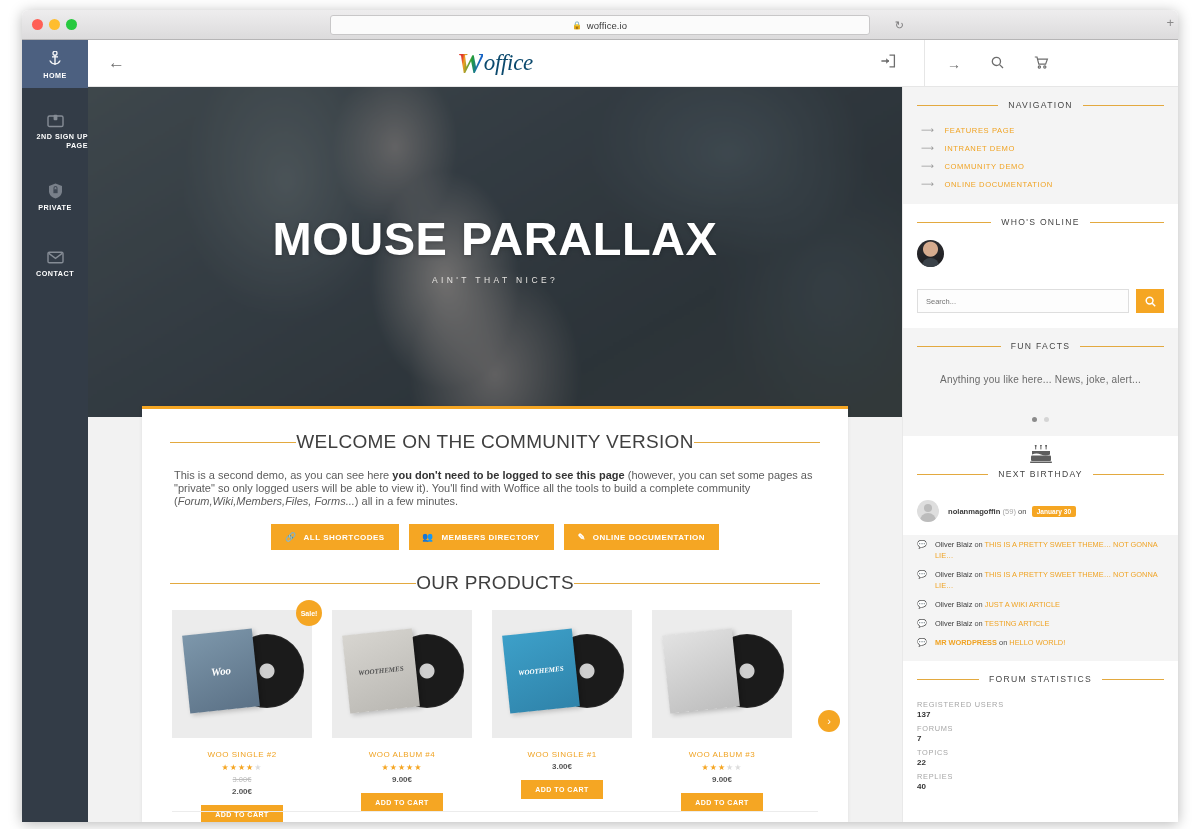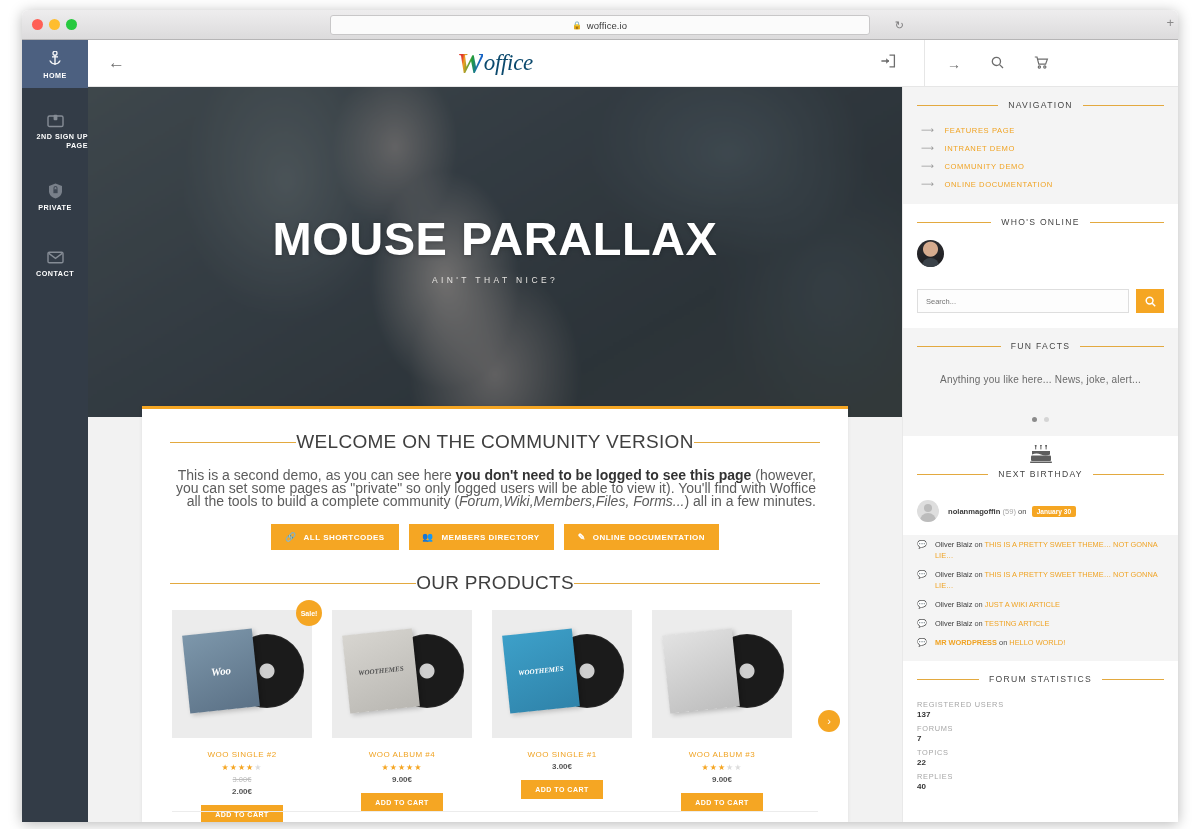--- a/index.html
+++ b/index.html
@@ -182,22 +182,22 @@
     padding: 0 28px;
   }
   .sec-rule { flex: 1; height: 1px; background: #e3a93f; }
   .sec-title {
     font-size: 19px; color: #3f3f3f; font-weight: 400;
     letter-spacing: .3px; white-space: nowrap;
   }
 
   #welcome-text {
     margin: 16px 32px 1px 32px;
-    font-size: 14px; color: #5c5c5c; line-height: 13px;
-    text-align: right;
+    font-size: 11px; color: #5c5c5c; line-height: 13px;
+    text-align: left;
   }
   #welcome-text b { color: #333; font-weight: 700; }
   #welcome-text i { font-style: italic; }
 
   #welcome-buttons {
     display: flex; justify-content: center; gap: 10px; margin-top: 16px;
   }
   .btn-orange {
     background: #f5a623; color: #fff;
     font-size: 8px; font-weight: 700; letter-spacing: .5px;

